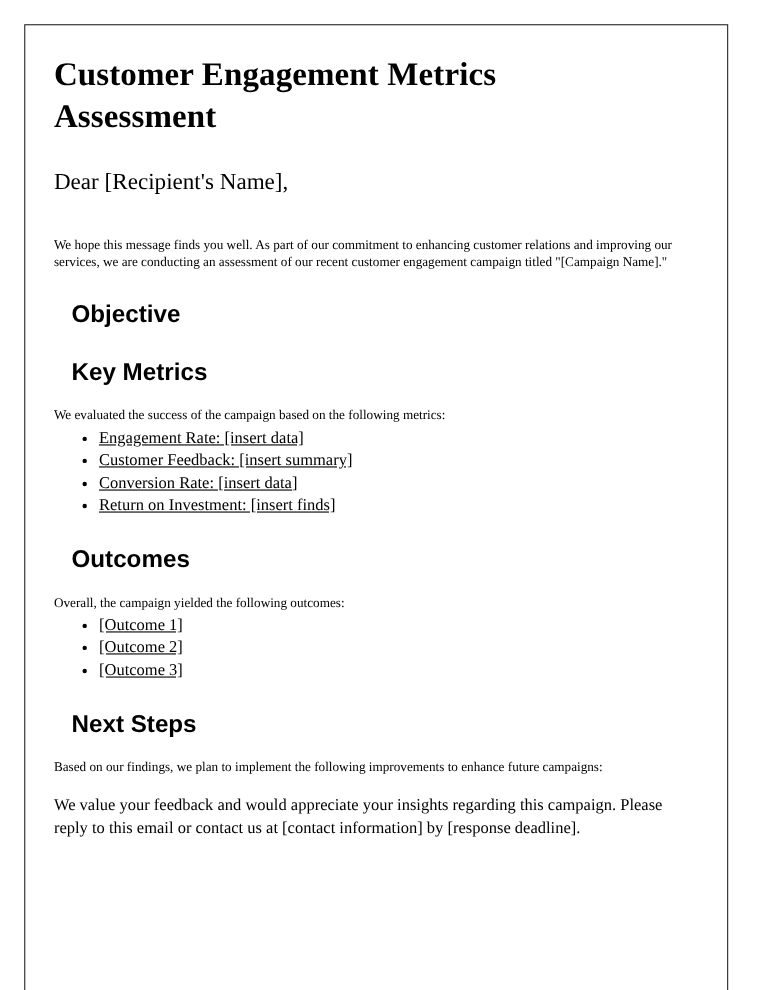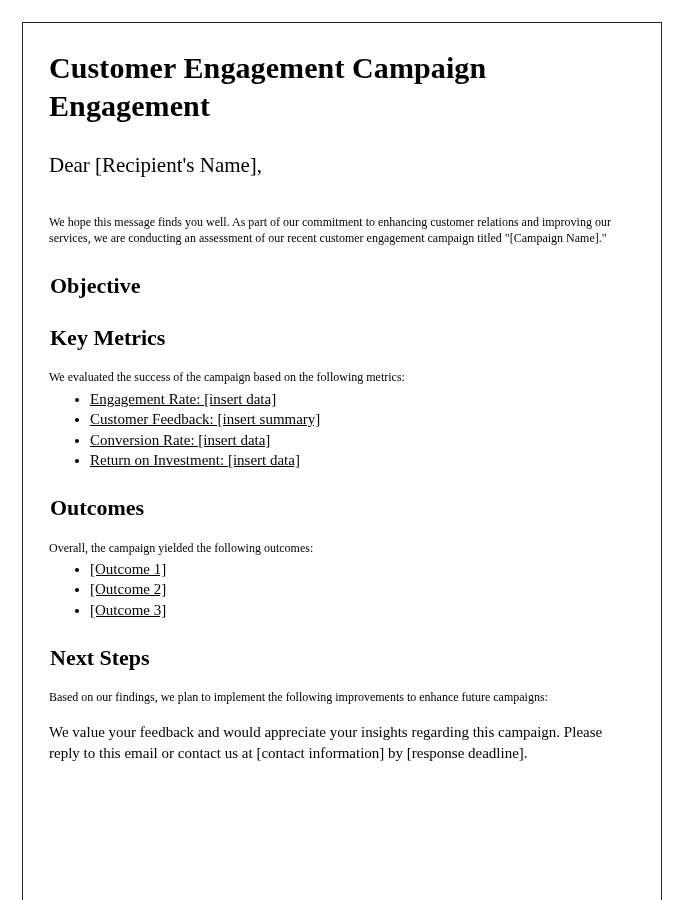--- a/index.html
+++ b/index.html
@@ -34,25 +34,25 @@
     font-family: "Liberation Serif", "DejaVu Serif", serif;
     font-weight: bold;
     font-size: 30px;
     line-height: 1.26;
     margin: 0 0 26px 0;
     letter-spacing: 0.1px;
     max-width: 520px;
   }
 
   .section-heading {
-    font-family: Liberation Serif, serif;
+    font-family: Liberation Sans, sans-serif;
     font-weight: bold;
     font-size: 22px;
     line-height: 1.2;
-    margin: 26px 0 18px 1px;
+    margin: 26px 0 18px 16px;
   }
 
   p.para {
     font-size: 12px;
     line-height: 1.38;
     margin: 0 0 16px 0;
     max-width: 575px;
   }
 
   p.salutation {
@@ -84,35 +84,35 @@
     margin: 16px 0 0 0;
     max-width: 575px;
   }
 </style>
 </head>
 <body>
 
 <div class="page-sheet">
   <div class="page-body">
 
-    <h1 class="doc-title">Customer Engagement Campaign Engagement</h1>
+    <h1 class="doc-title">Customer Engagement Metrics Assessment</h1>
 
     <p class="salutation">Dear [Recipient's Name],</p>
 
     <p class="para">We hope this message finds you well. As part of our commitment to enhancing customer relations and improving our services, we are conducting an assessment of our recent customer engagement campaign titled "[Campaign Name]."</p>
 
     <h2 class="section-heading">Objective</h2>
 
     <h2 class="section-heading">Key Metrics</h2>
     <p class="para intro">We evaluated the success of the campaign based on the following metrics:</p>
     <ul class="bullets">
       <li>Engagement Rate: [insert data]</li>
       <li>Customer Feedback: [insert summary]</li>
       <li>Conversion Rate: [insert data]</li>
-      <li>Return on Investment: [insert data]</li>
+      <li>Return on Investment: [insert finds]</li>
     </ul>
 
     <h2 class="section-heading">Outcomes</h2>
     <p class="para intro">Overall, the campaign yielded the following outcomes:</p>
     <ul class="bullets">
       <li>[Outcome 1]</li>
       <li>[Outcome 2]</li>
       <li>[Outcome 3]</li>
     </ul>
 

